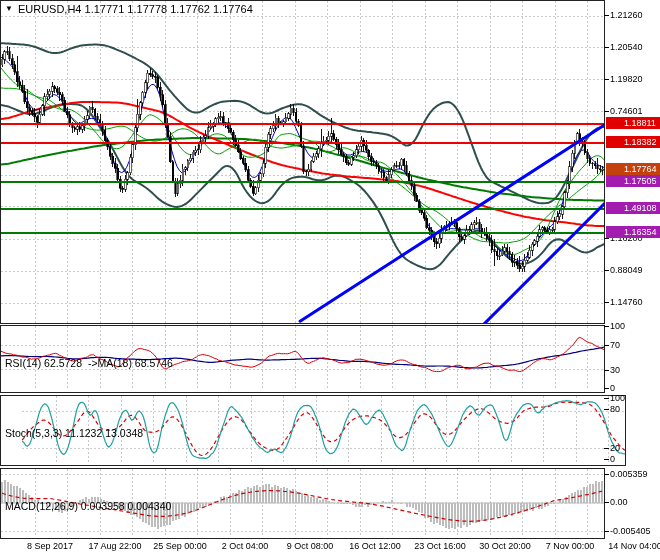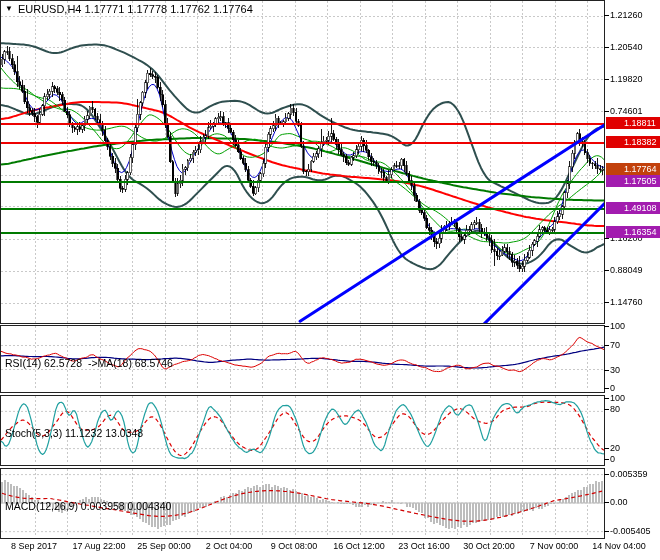--- a/index.html
+++ b/index.html
@@ -2,32 +2,32 @@
 <html><head>
 <meta charset="utf-8">
 <style>
   html,body{margin:0;padding:0;background:#fff;}
   #root{position:relative;width:660px;height:560px;background:#fff;overflow:hidden;
         font-family:"Liberation Sans",sans-serif;-webkit-font-smoothing:none;}
   .panel{position:absolute;left:0;width:603px;border:1px solid #222;background:#fff;}
   .panel svg{display:block;}
   #p-main{top:0;height:322px;}
   #p-rsi{top:325px;height:66px;}
-  #p-stoch{top:395px;height:69px;}
+  #p-stoch{top:395px;height:69px;padding-left:21px;}
   #p-macd{top:468px;height:69px;text-decoration:underline;}
   .title-row{position:absolute;top:2px;left:4px;font-size:11px;color:#000;display:flex;align-items:center;gap:5px;}
   .tri{font-size:8px;line-height:10px;color:#000;}
   .ind-label{position:absolute;top:2px;left:4px;font-size:10.5px;color:#000;white-space:pre;margin-top:29px;}
   .axlabel{position:absolute;left:610px;font-size:9px;line-height:11px;color:#000;white-space:nowrap;}
   .axlabel::before{content:"";position:absolute;left:-6px;top:5px;width:5px;height:1px;background:#000;}
   .badge{position:absolute;left:606px;width:49px;height:12px;color:#fff;font-size:9px;line-height:12px;padding-left:18px;white-space:nowrap;}
   .badge.red{background:#e00000;}
   .badge.green{background:#a21caf;}
   .badge.black{background:#c2410c;}
-  #timeline{position:absolute;top:541px;left:0;width:588px;height:14px;}
+  #timeline{position:absolute;top:541px;left:16px;width:588px;height:14px;}
   .tlabel{position:absolute;top:0;width:84px;font-size:9px;color:#000;text-align:center;white-space:nowrap;}
 </style>
 </head>
 <body>
 
 <div id="root">
 
   <div class="panel" id="p-main">
     <svg id="svg-main" width="603" height="322">
         <line x1="34" y1="0" x2="34" y2="322" stroke="#c9c9c9" stroke-width="1" stroke-dasharray="2 2" shape-rendering="crispEdges"></line>

